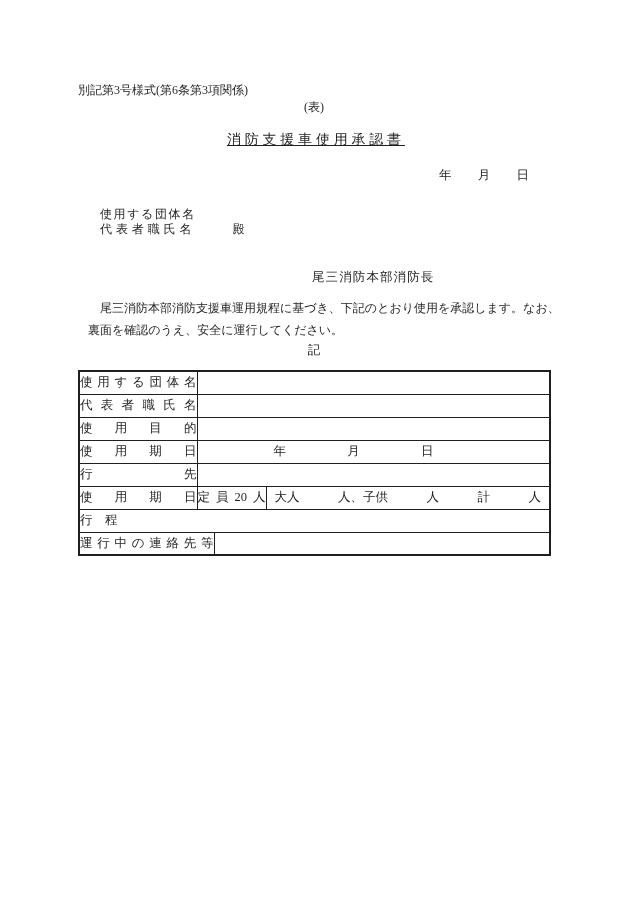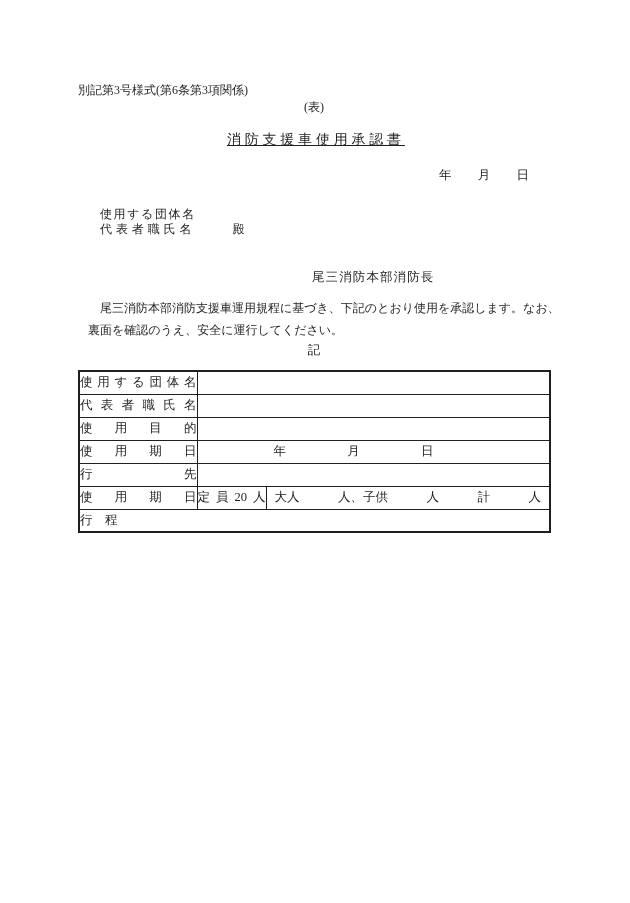--- a/index.html
+++ b/index.html
@@ -120,16 +120,20 @@
             <span>人、子供</span>
             <span>人</span>
             <span>計</span>
             <span>人</span>
           </div>
         </td>
       </tr>
       <tr class="row-itinerary">
         <td class="itin" colspan="6">行　程</td>
       </tr>
+      <tr>
+        <td class="lbl" colspan="2">運行中の連絡先等</td>
+        <td colspan="4"></td>
+      </tr>
     </tbody>
   </table>
 
 </div>
 
 </body></html>

